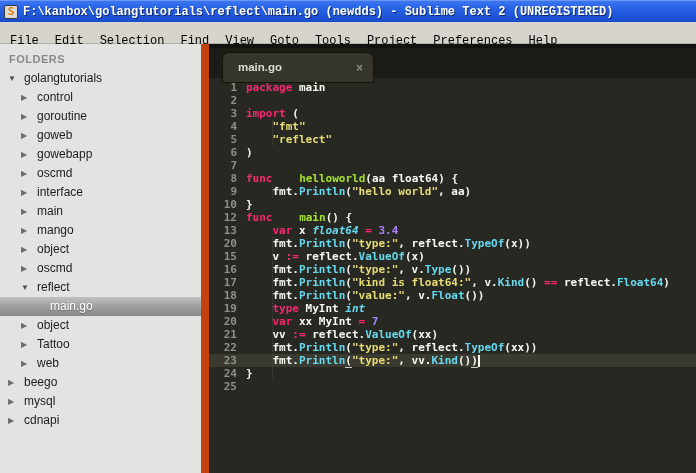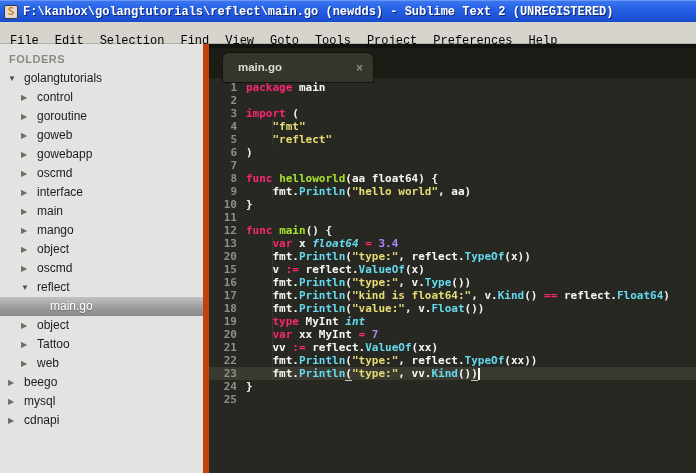--- a/index.html
+++ b/index.html
@@ -31,21 +31,21 @@
     height:22px; background:#d7d4cd; border-bottom:1px solid #b4b1a9;
     display:flex; align-items:center; padding-left:2px;
     font:12px/22px "Liberation Mono", monospace; color:#000;
   }
   .menu-item { padding:8px 8px; height:22px; cursor:default; white-space:nowrap; }
   .menu-item u { text-decoration:underline; }
   
   .main { display:flex; height:429px; }
   .sidebar {
     width:209px; flex:0 0 auto; background:#e3e3e1; height:100%;
-    border-right:6px solid #c2410c; overflow:hidden;
+    border-right:8px solid #c2410c; overflow:hidden;
   }
   .folders-header {
     font:600 11px/16px "Liberation Sans", sans-serif; color:#8a8a86;
     letter-spacing:.5px; padding:7px 0 2px 9px;
   }
   .tree-item {
     height:19px; display:flex; align-items:center; cursor:default;
     font:12px/19px "Liberation Sans", sans-serif; color:#1c1c1c;
     white-space:nowrap;
   }
@@ -85,21 +85,21 @@
     width:28px; flex:0 0 auto; text-align:right; color:#8f908a;
     font-weight:bold; user-select:none;
   }
   .line-text { padding-left:9px; white-space:pre; color:#f8f8f2; }
   .guide {
     position:absolute; width:0; border-left:1px dotted #45463e;
     left:calc(37px + 4ch); z-index:2; pointer-events:none;
   }
   .tk-p { color:#f8f8f2; }
   .tk-k { color:#f92672; }
-  .tk-f { color:#a6e22e; }
+  .tk-f { color:#a6e22e;margin-left:20px; }
   .tk-s { color:#e6db74; }
   .tk-m { color:#66d9ef; }
   .tk-t { color:#66d9ef; font-style:italic; }
   .tk-n { color:#ae81ff; }
   .u { border-bottom:1px solid #c8c8c0; }
   .caret {
     display:inline-block; width:2px; height:12px; background:#f8f8f0;
     vertical-align:text-bottom; margin-left:0;
   }
 </style>
@@ -250,24 +250,20 @@
           </div>
           <div class="code-line">
             <span class="gutter">9</span>
             <span class="line-text"><span class="tk-p">    fmt.</span><span class="tk-m">Println</span><span class="tk-p">(</span><span class="tk-s">"hello world"</span><span class="tk-p">, aa)</span></span>
           </div>
           <div class="code-line">
             <span class="gutter">10</span>
             <span class="line-text"><span class="tk-p">}</span></span>
           </div>
           <div class="code-line">
-            <span class="gutter">11</span>
-            <span class="line-text"></span>
-          </div>
-          <div class="code-line">
             <span class="gutter">12</span>
             <span class="line-text"><span class="tk-k">func</span><span class="tk-p"> </span><span class="tk-f">main</span><span class="tk-p">() {</span></span>
           </div>
           <div class="code-line">
             <span class="gutter">13</span>
             <span class="line-text"><span class="tk-p">    </span><span class="tk-k">var</span><span class="tk-p"> x </span><span class="tk-t">float64</span><span class="tk-p"> </span><span class="tk-k">=</span><span class="tk-p"> </span><span class="tk-n">3.4</span></span>
           </div>
           <div class="code-line">
             <span class="gutter">20</span>
             <span class="line-text"><span class="tk-p">    fmt.</span><span class="tk-m">Println</span><span class="tk-p">(</span><span class="tk-s">"type:"</span><span class="tk-p">, reflect.</span><span class="tk-m">TypeOf</span><span class="tk-p">(x))</span></span>

